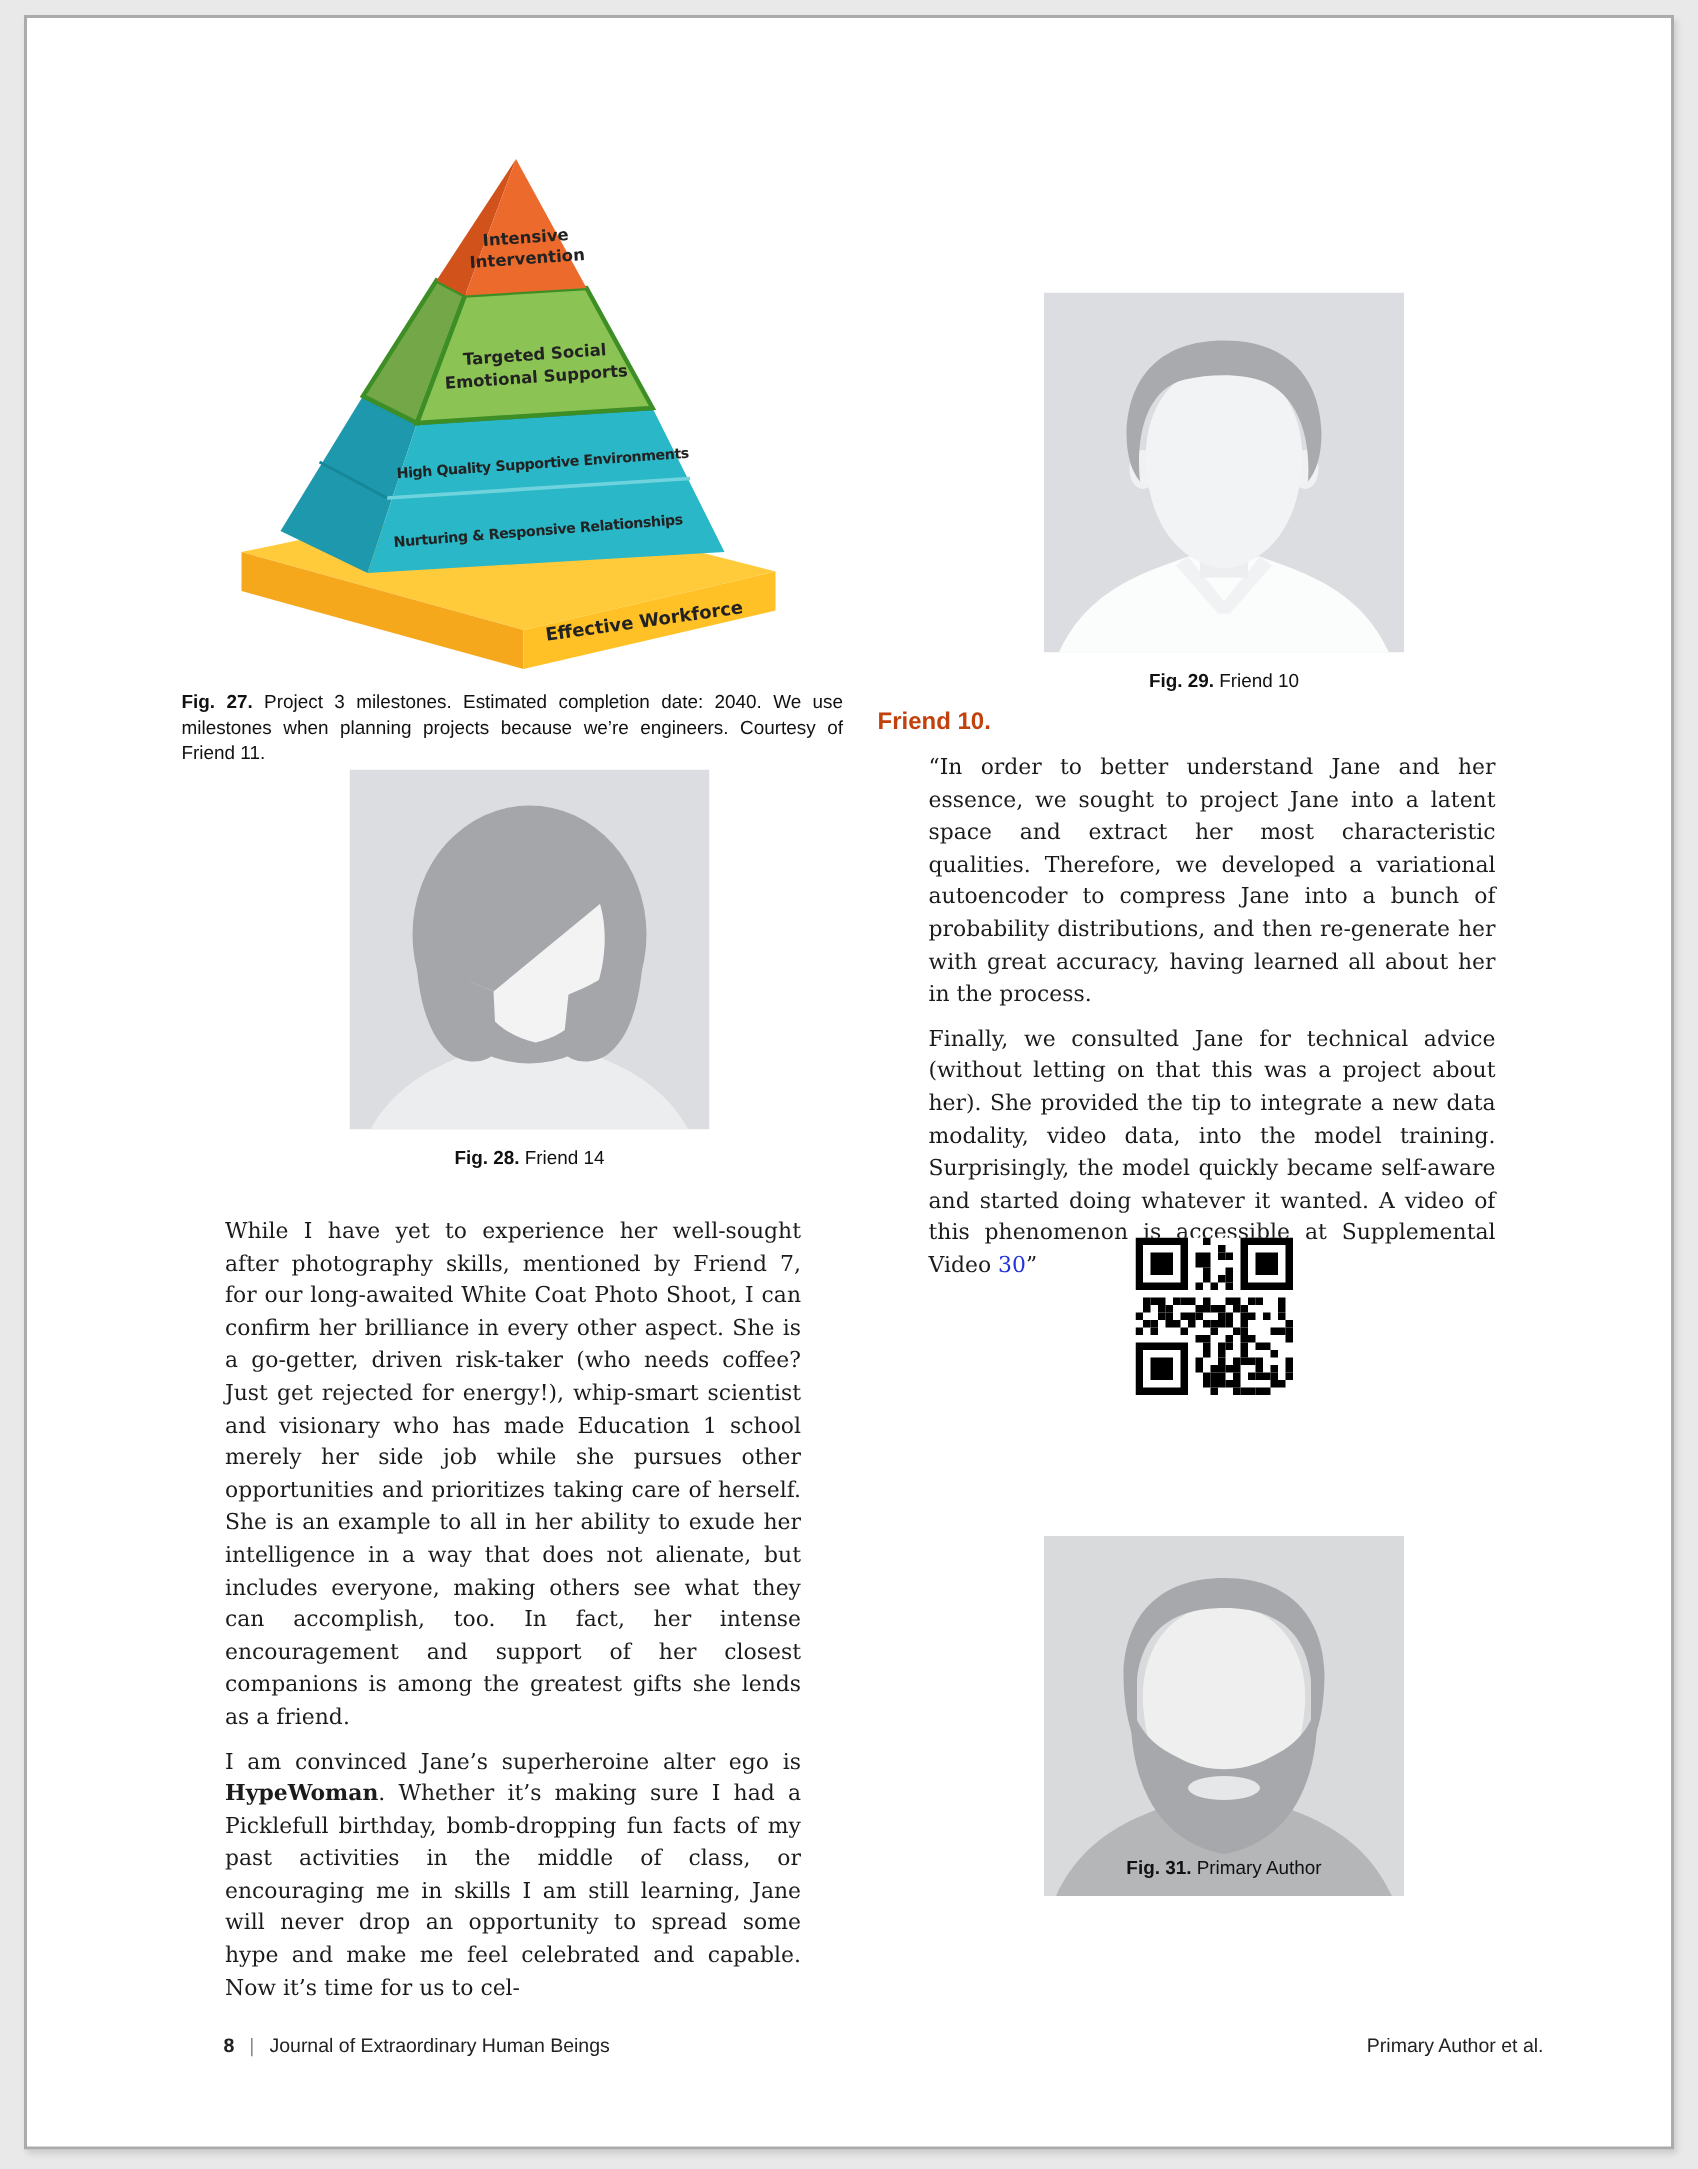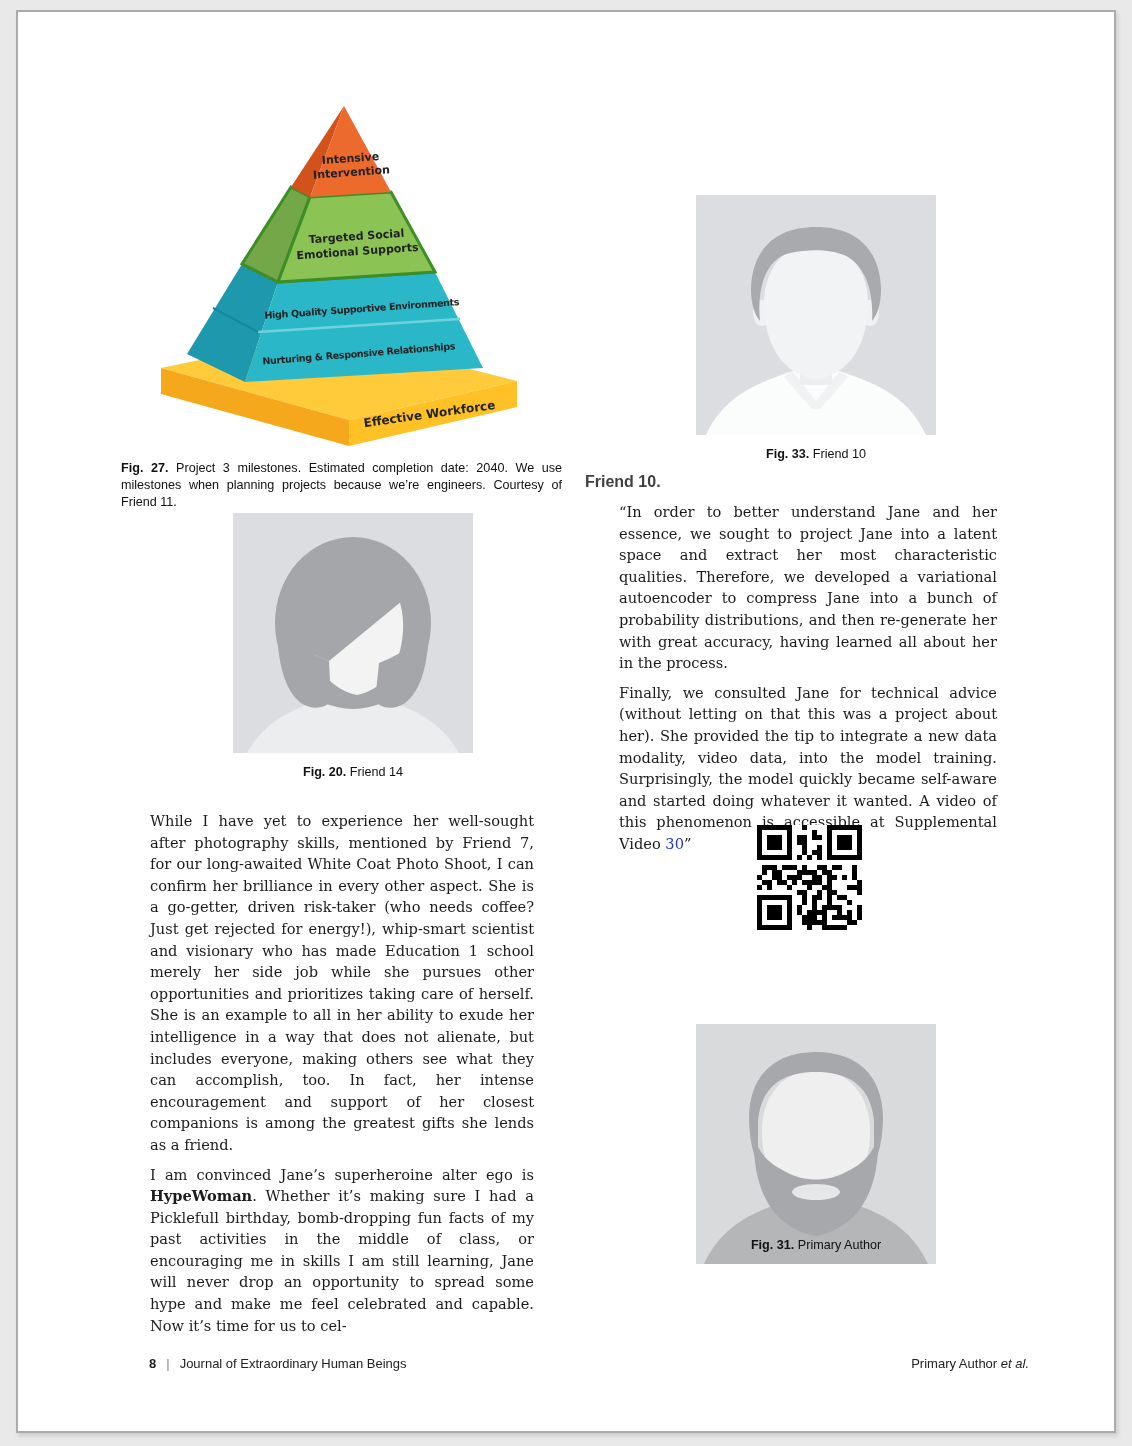--- a/index.html
+++ b/index.html
@@ -30,30 +30,30 @@
   
   .caption{
     font-family:"Liberation Sans",sans-serif;
     font-size:12.6px;line-height:17px;color:#111;
     text-align:justify;
   }
   .caption .figlabel{font-weight:bold;}
   .capcenter{text-align:center;}
   .section-head{
     font-family:"Liberation Sans",sans-serif;
-    font-weight:bold;font-size:16px;color:#404040;
+    font-weight:bold;font-size:16px;color:#c2410c;
   }
   
   .footer{
     font-family:"Liberation Sans",sans-serif;
     font-size:13px;color:#222;margin-left:28px;
   }
   .footer .pageno{font-weight:bold;}
   .footer .sep{color:#8a8a8a;margin:0 10px;}
-  .footer .etal{font-style:italic;text-align:center;}
+  .footer .etal{text-align:center;}
   
   .avatar-box{width:240px;height:240px;display:block;}
   
   .pyr-label{
     font-family:"DejaVu Sans",sans-serif;
     font-weight:bold;fill:#222222;
   }
 </style>
 </head>
 <body>
@@ -100,42 +100,42 @@
     <rect width="240" height="240" fill="#dcdde0"></rect>
     <path d="M14,240 C38,196 86,190 102,180 L138,180 C154,190 202,196 226,240 Z" fill="#ecedee"></path>
     <rect x="98" y="148" width="44" height="44" fill="#eff0f1"></rect>
     <ellipse cx="120" cy="110" rx="78" ry="86" fill="#a4a6a9"></ellipse>
     <path d="M122,52 C152,52 172,80 170,118 C168,152 152,176 124,182 C96,176 78,152 76,118 C74,80 92,52 122,52 Z" fill="#f3f3f4"></path>
     <path d="M44,110 C44,62 70,28 120,28 C152,28 176,44 186,74 L96,148 C60,134 44,120 44,110 Z" fill="#a4a6a9"></path>
     <path d="M44,110 C44,150 52,178 68,190 C78,197 92,196 98,188 L96,148 C70,138 48,124 44,110 Z" fill="#a4a6a9"></path>
     <path d="M196,110 C196,150 188,178 172,190 C162,197 148,196 142,188 L146,150 C172,140 192,124 196,110 Z" fill="#a4a6a9"></path>
   </svg>
   <div class="abs caption capcenter" style="left:215px;top:752px;width:240px;">
-    <span class="figlabel">Fig. 20.</span>
+    <span class="figlabel">Fig. 28.</span>
     <span>Friend 14</span>
   </div>
 
   <div class="abs bodytext" style="left:132px;top:798px;width:384px;">
     <p>While I have yet to experience her well-sought after photography skills, mentioned by Friend 7, for our long-awaited White Coat Photo Shoot, I can confirm her brilliance in every other aspect. She is a go-getter, driven risk-taker (who needs coffee? Just get rejected for energy!), whip-smart scientist and visionary who has made Education 1 school merely her side job while she pursues other opportunities and prioritizes taking care of herself. She is an example to all in her ability to exude her intelligence in a way that does not alienate, but includes everyone, making others see what they can accomplish, too. In fact, her intense encouragement and support of her closest companions is among the greatest gifts she lends as a friend.</p>
     <p><span>I am convinced Jane’s superheroine alter ego is </span><b>HypeWoman</b><span>. Whether it’s making sure I had a Picklefull birthday, bomb-dropping fun facts of my past activities in the middle of class, or encouraging me in skills I am still learning, Jane will never drop an opportunity to spread some hype and make me feel celebrated and capable. Now it’s time for us to cel-</span></p>
   </div>
 
 
   <svg class="abs avatar-box" style="left:678px;top:183px;" viewBox="0 0 240 240">
     <rect width="240" height="240" fill="#dcdde0"></rect>
     <path d="M10,240 C30,196 70,186 96,176 L144,176 C170,186 210,196 230,240 Z" fill="#fbfcfc"></path>
     <path d="M96,176 L120,206 L144,176 L152,182 L124,214 L116,214 L88,182 Z" fill="#f1f2f3"></path>
     <path d="M104,146 L136,146 L136,190 L104,190 Z" fill="#eceeef"></path>
     <ellipse cx="66" cy="118" rx="9" ry="13" fill="#f0f1f2"></ellipse>
     <ellipse cx="174" cy="118" rx="9" ry="13" fill="#f0f1f2"></ellipse>
     <path d="M120,48 C152,48 174,76 172,114 C170,152 152,180 120,184 C88,180 70,152 68,114 C66,76 88,48 120,48 Z" fill="#f2f3f4"></path>
     <path d="M120,32 C78,32 56,56 55,94 C55,110 59,120 64,126 C61,96 68,64 94,58 C112,54 134,54 148,60 C170,70 178,98 176,126 C181,120 185,110 185,94 C184,56 162,32 120,32 Z" fill="#a8aaad"></path>
   </svg>
   <div class="abs caption capcenter" style="left:678px;top:434px;width:240px;">
-    <span class="figlabel">Fig. 33.</span>
+    <span class="figlabel">Fig. 29.</span>
     <span>Friend 10</span>
   </div>
 
   <div class="abs section-head" style="left:567px;top:461px;">Friend 10.</div>
 
   <div class="abs bodytext" style="left:601px;top:489px;width:378px;">
     <p>“In order to better understand Jane and her essence, we sought to project Jane into a latent space and extract her most characteristic qualities. Therefore, we developed a variational autoencoder to compress Jane into a bunch of probability distributions, and then re-generate her with great accuracy, having learned all about her in the process.</p>
     <p><span>Finally, we consulted Jane for technical advice (without letting on that this was a project about her). She provided the tip to integrate a new data modality, video data, into the model training. Surprisingly, the model quickly became self-aware and started doing whatever it wanted. A video of this phenomenon is accessible at Supplemental Video </span><a class="vidlink">30</a><span>”</span></p>
   </div>
 

